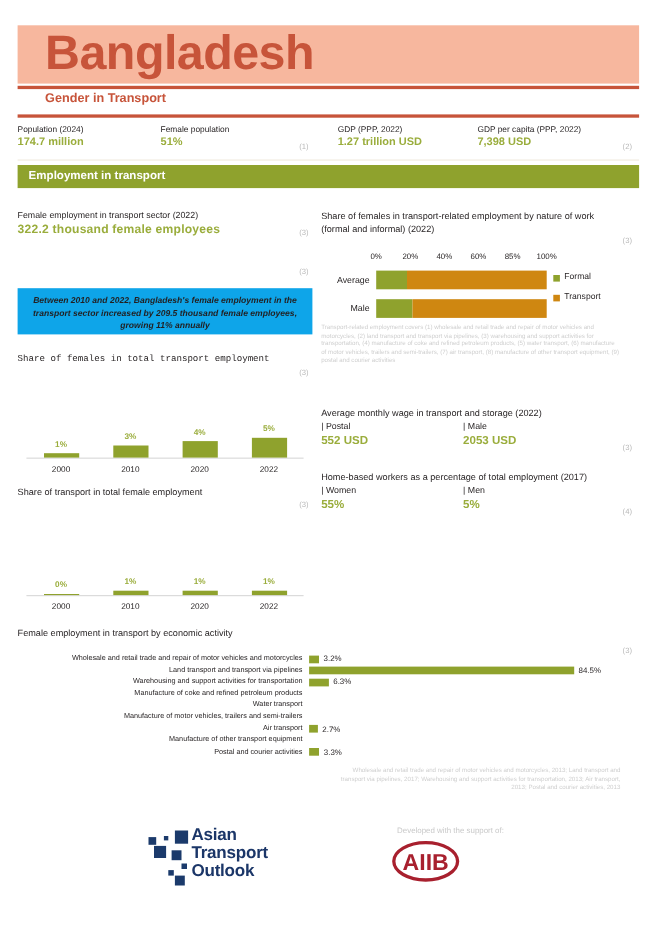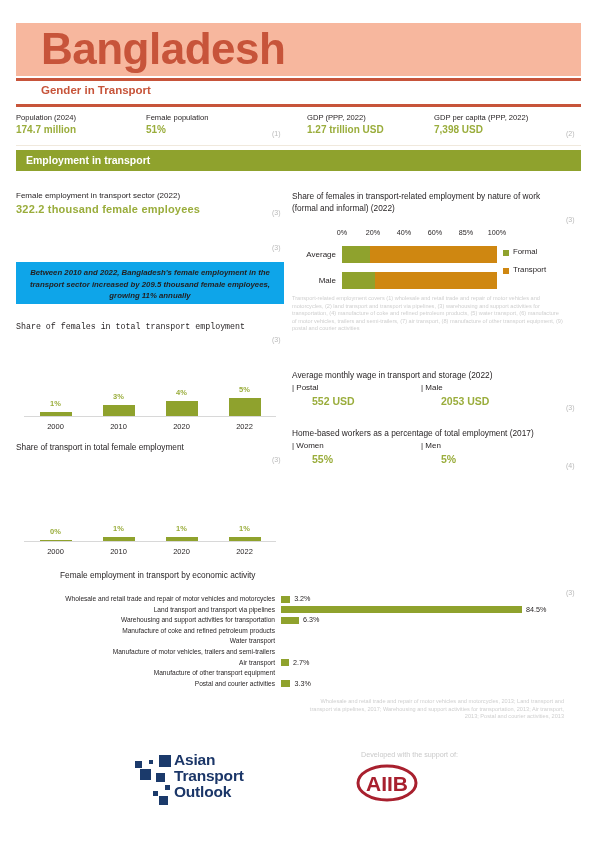--- a/index.html
+++ b/index.html
@@ -107,24 +107,24 @@
   .legend-swatch { position: absolute; width: 6px; height: 6px; }
 
   .foot-note {
     position: absolute; font-size: 5.6px; line-height: 7.6px;
     color: #cfcfcf; text-align: left;
   }
 
   
   .pair-title { position: absolute; font-size: 8.3px; color: #231f20; }
   .pair-sub { position: absolute; font-size: 8px; color: #231f20; }
-  .pair-val { position: absolute; font-size: 10.5px; font-weight: bold; color: #9aad3c; margin-left: 20px; }
-
-  
-  .hb-title { position: absolute; left: 16px; top: 570px; font-size: 8.3px; color: #231f20; margin-left: 44px; }
+  .pair-val { position: absolute; font-size: 10.5px; font-weight: bold; color: #9aad3c; }
+
+  
+  .hb-title { position: absolute; left: 16px; top: 570px; font-size: 8.3px; color: #231f20; }
   .hb-row-label {
     position: absolute; right: 0; font-size: 6.6px; color: #231f20;
     text-align: right; white-space: nowrap; line-height: 10px;
   }
   .hb-bar { position: absolute; background: #8fa22d; height: 7px; }
   .hb-val { position: absolute; font-size: 7.2px; color: #231f20; line-height: 10px; }
 
   
   .ato-logo { position: absolute; left: 135px; top: 755px; }
   .ato-text { position: absolute; left: 174px; top: 752px; color: #1b3668;

